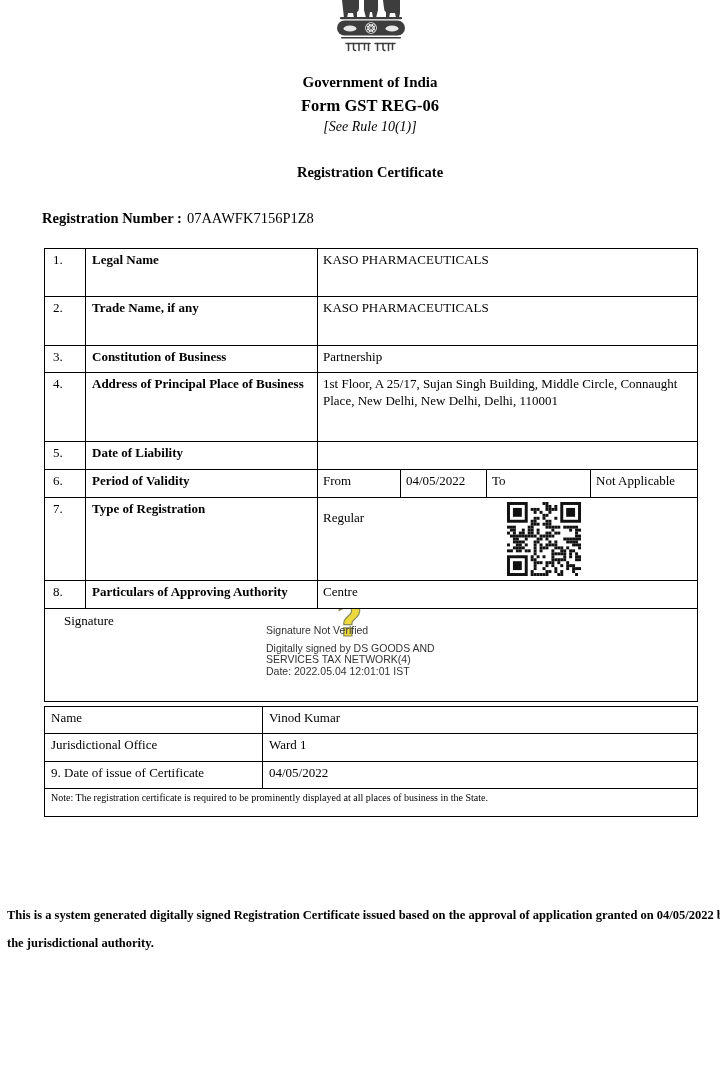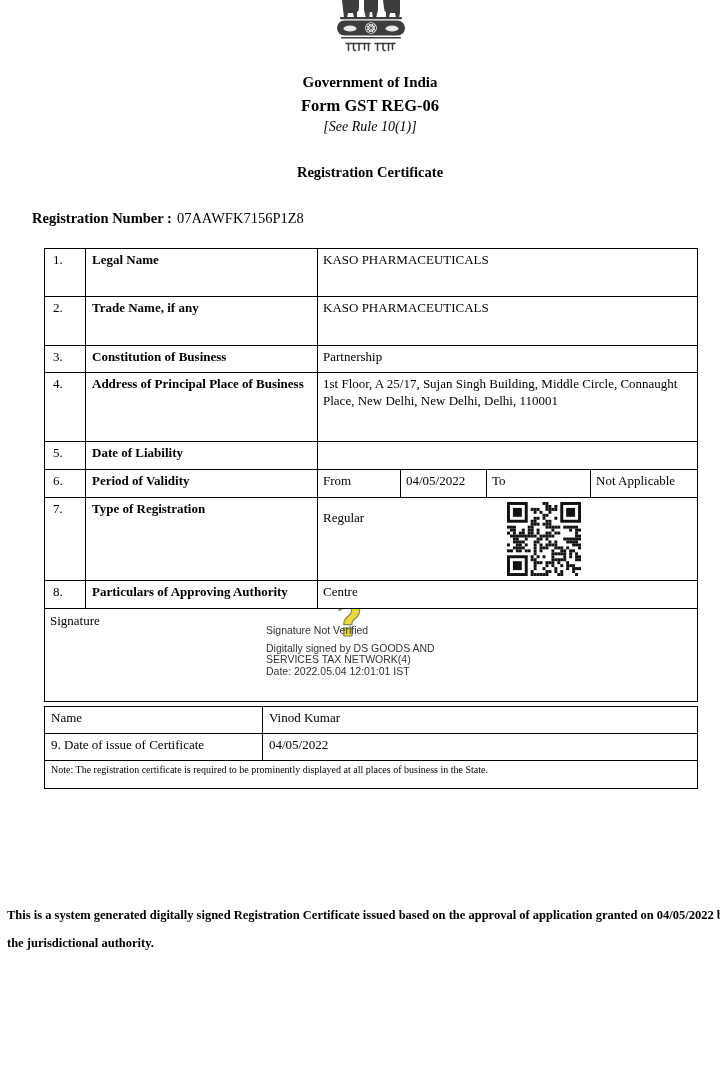--- a/index.html
+++ b/index.html
@@ -9,39 +9,39 @@
   }
   .abs{position:absolute;}
 
   
   .emblem{left:335px;top:0;width:72px;height:54px;}
   .center-line{left:0;width:740px;text-align:center;}
   .gov-title{top:74px;font-size:15px;font-weight:bold;}
   .form-title{top:96px;font-size:16.5px;font-weight:bold;}
   .rule-ref{top:119px;font-size:14px;font-style:italic;}
   .cert-title{top:164px;font-size:14.5px;font-weight:bold;}
-  .reg-line{left:32px;top:210px;font-size:14.5px;}
+  .reg-line{left:42px;top:210px;font-size:14.5px;}
   .reg-line .lbl{font-weight:bold;}
   .reg-line .val{margin-left:5px;}
 
   
   table{border-collapse:collapse;table-layout:fixed;}
   td{border:1px solid #000;vertical-align:top;padding:3px 5px;
      font-size:13px;line-height:1.28;overflow:hidden;}
   .main-table{left:44px;top:248px;width:653px;}
   .main-table td.num{padding-left:8px;}
   .main-table td.lbl{font-weight:bold;padding-left:6px;}
   .h48{height:48px}.h49{height:49px}.h27{height:27px}.h69{height:69px}
   .h28{height:28px}.h83{height:83px}.h93{height:93px}
 
   .reg-type-cell{position:relative;padding-top:12px;}
   .qr{position:absolute;left:189px;top:4px;width:74px;height:74px;}
 
   
-  .sig-cell{position:relative;padding:4px 5px;}
+  .sig-cell{position:relative;padding:4px 19px;}
   .stamp{position:absolute;left:221px;top:16px;width:240px;
          font-family:"Liberation Sans", sans-serif;font-size:10.5px;
          line-height:11.5px;color:#333;}
   .stamp .status{margin-bottom:6px;position:relative;z-index:1;}
   .stamp .sline{position:relative;z-index:1;}
   .qmark{position:absolute;left:70px;top:-10px;z-index:0;
          font-family:"DejaVu Sans", sans-serif;font-weight:bold;
          font-size:46px;color:#EDD93F;-webkit-text-stroke:1.2px #8a8a55;}
 
   .officer-table{left:44px;top:706px;width:653px;}
@@ -395,20 +395,24 @@
 <table class="abs officer-table">
   <colgroup>
       <col style="width:218px">
       <col style="width:435px">
     </colgroup>
   <tbody>
       <tr class="h27">
     <td>Name</td>
     <td>Vinod Kumar</td>
   </tr>
+  <tr class="h28">
+    <td>Jurisdictional Office</td>
+    <td>Ward 1</td>
+  </tr>
   <tr class="h27">
     <td>9. Date of issue of Certificate</td>
     <td>04/05/2022</td>
   </tr>
   <tr class="h28">
     <td colspan="2" class="note-cell">Note: The registration certificate is required to be prominently displayed at all places of business in the State.</td>
   </tr>
 </tbody>
   </table>
 

